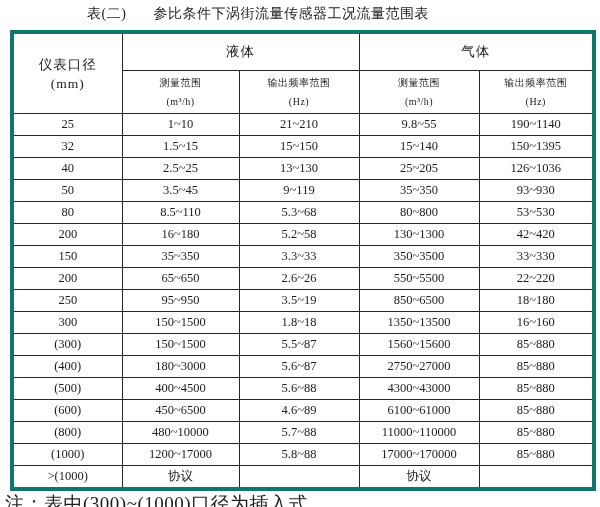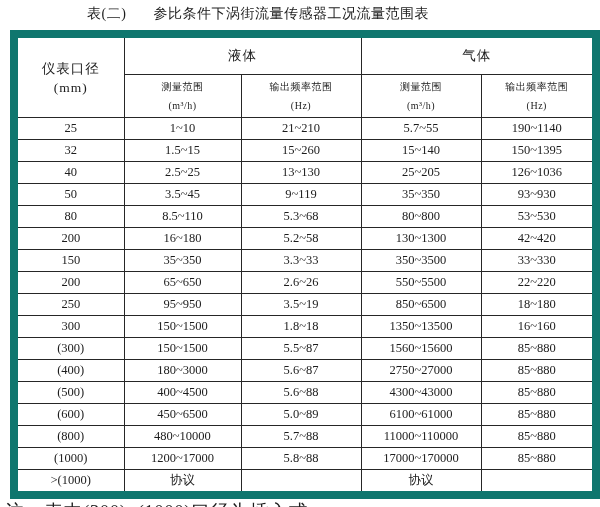--- a/index.html
+++ b/index.html
@@ -18,21 +18,21 @@
     line-height: 17px;
     white-space: nowrap;
     letter-spacing: 0.5px;
   }
   .doc-title .title-num { margin-right: 27px; }
   table.flow-table {
     border-collapse: collapse;
     table-layout: fixed;
     width: 582px;
     margin: 8px 0 0 10px;
-    border: 8px solid #0f766e;
+    border: 4px solid #0f766e;
   }
   .flow-table th, .flow-table td {
     border: 1px solid #262626;
     font-weight: normal;
     text-align: center;
     vertical-align: middle;
     padding: 0;
     overflow: hidden;
     white-space: nowrap;
   }
@@ -94,27 +94,27 @@
           <div class="hdr-line">输出频率范围</div>
           <div class="hdr-line">(Hz)</div>
         </th>
       </tr>
     </thead>
     <tbody>
         <tr>
           <td>25</td>
           <td>1~10</td>
           <td>21~210</td>
-          <td>5.7~55</td>
+          <td>9.8~55</td>
           <td>190~1140</td>
         </tr>
         <tr>
           <td>32</td>
           <td>1.5~15</td>
-          <td>15~260</td>
+          <td>15~150</td>
           <td>15~140</td>
           <td>150~1395</td>
         </tr>
         <tr>
           <td>40</td>
           <td>2.5~25</td>
           <td>13~130</td>
           <td>25~205</td>
           <td>126~1036</td>
         </tr>
@@ -184,21 +184,21 @@
         <tr>
           <td>(500)</td>
           <td>400~4500</td>
           <td>5.6~88</td>
           <td>4300~43000</td>
           <td>85~880</td>
         </tr>
         <tr>
           <td>(600)</td>
           <td>450~6500</td>
-          <td>5.0~89</td>
+          <td>4.6~89</td>
           <td>6100~61000</td>
           <td>85~880</td>
         </tr>
         <tr>
           <td>(800)</td>
           <td>480~10000</td>
           <td>5.7~88</td>
           <td>11000~110000</td>
           <td>85~880</td>
         </tr>

